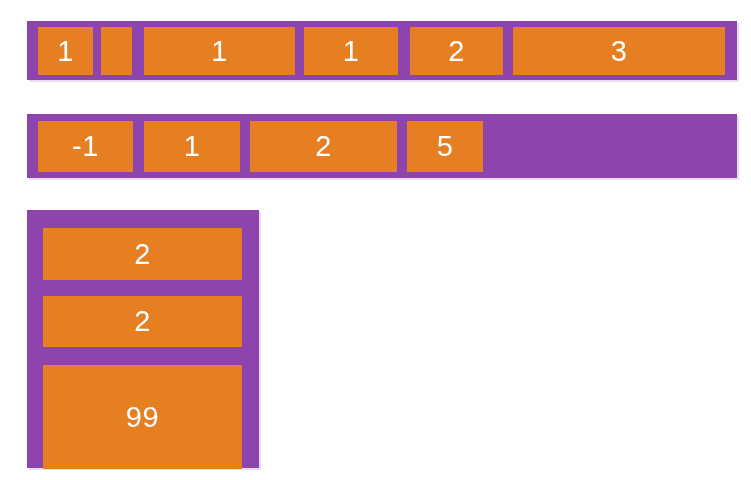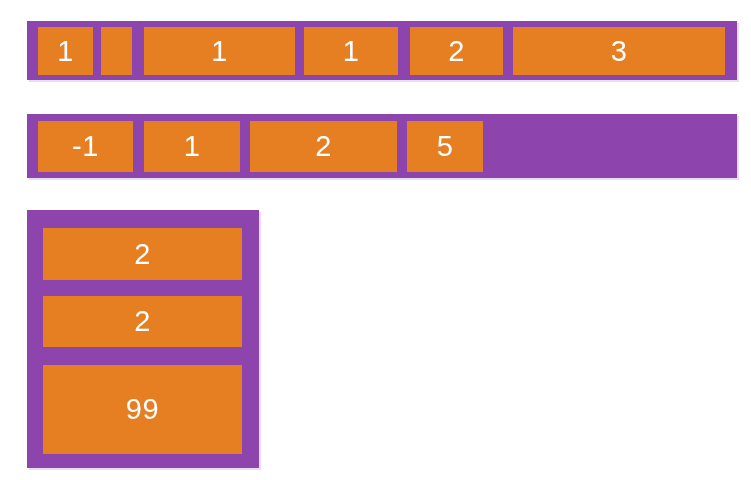--- a/index.html
+++ b/index.html
@@ -55,16 +55,16 @@
   <div class="flex-container row" style="left: 27px; top: 114px; width: 710px; height: 64px; padding: 7px 12px 6px 11px; background: rgb(142, 68, 173);">
     <div class="flex-item" style="width: 95px; height: 51px; background: rgb(230, 126, 34); color: rgb(255, 255, 255);">-1</div>
     <div class="flex-item" style="width: 96px; height: 51px; margin-left: 11px; background: rgb(230, 126, 34); color: rgb(255, 255, 255);">1</div>
     <div class="flex-item" style="width: 147px; height: 51px; margin-left: 10px; background: rgb(230, 126, 34); color: rgb(255, 255, 255);">2</div>
     <div class="flex-item" style="width: 76px; height: 51px; margin-left: 10px; background: rgb(230, 126, 34); color: rgb(255, 255, 255);">5</div>
   </div>
 
   <div class="flex-container column" style="left: 27px; top: 210px; width: 232px; height: 258px; padding: 18px 17px 15px 16px; background: rgb(142, 68, 173);">
     <div class="flex-item" style="width: 199px; height: 52px; background: rgb(230, 126, 34); color: rgb(255, 255, 255);">2</div>
     <div class="flex-item" style="width: 199px; height: 51px; margin-top: 16px; background: rgb(230, 126, 34); color: rgb(255, 255, 255);">2</div>
-    <div class="flex-item" style="width: 199px; height: 89px; margin-top: 18px; background: rgb(230, 126, 34); color: rgb(255, 255, 255);">99</div>
+    <div class="flex-item" style="width: 199px; height: 104px; margin-top: 18px; background: rgb(230, 126, 34); color: rgb(255, 255, 255);">99</div>
   </div>
 
 </div>
 
 </body></html>

